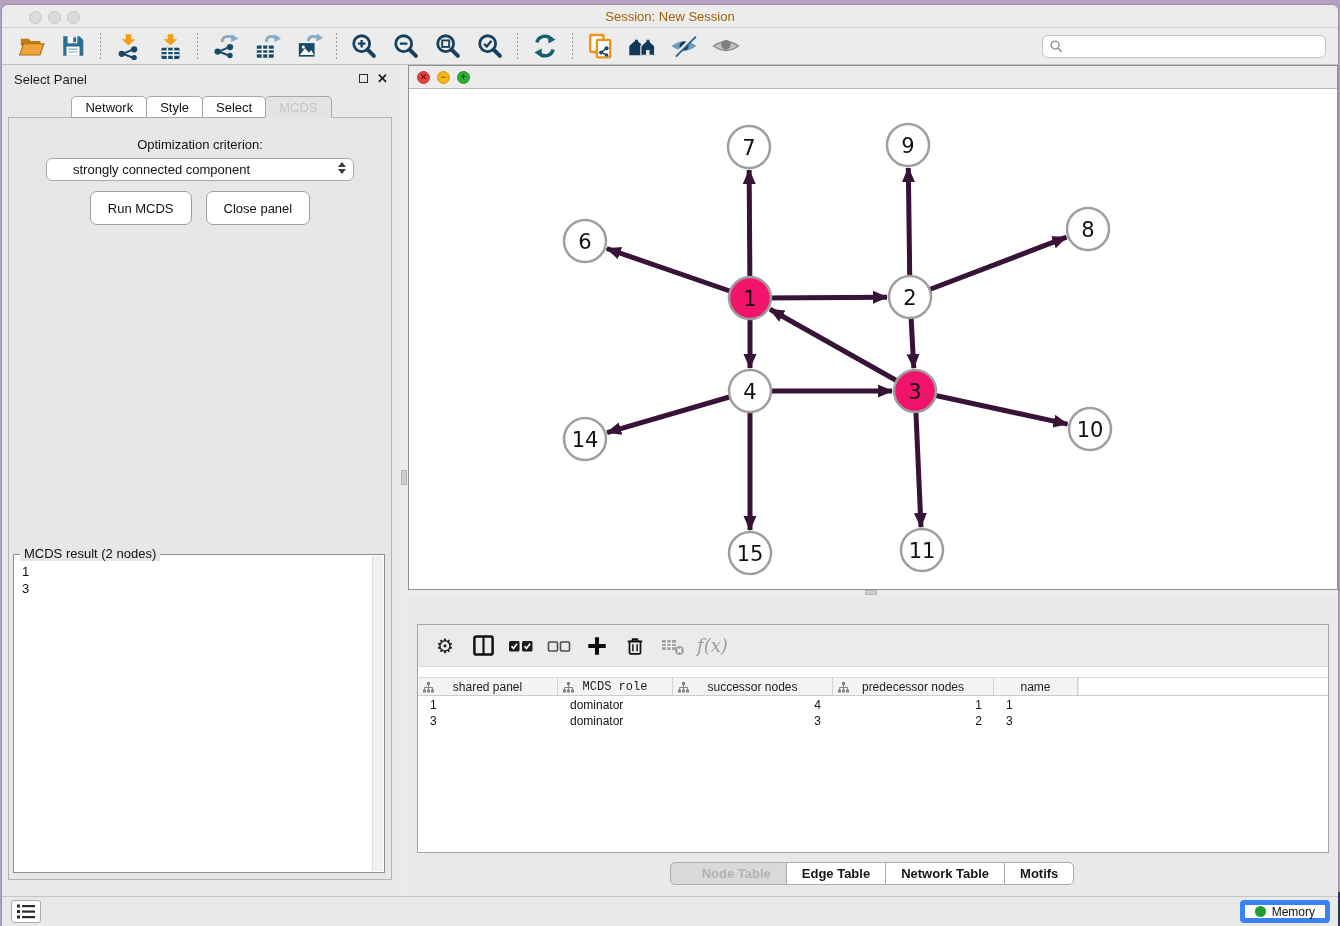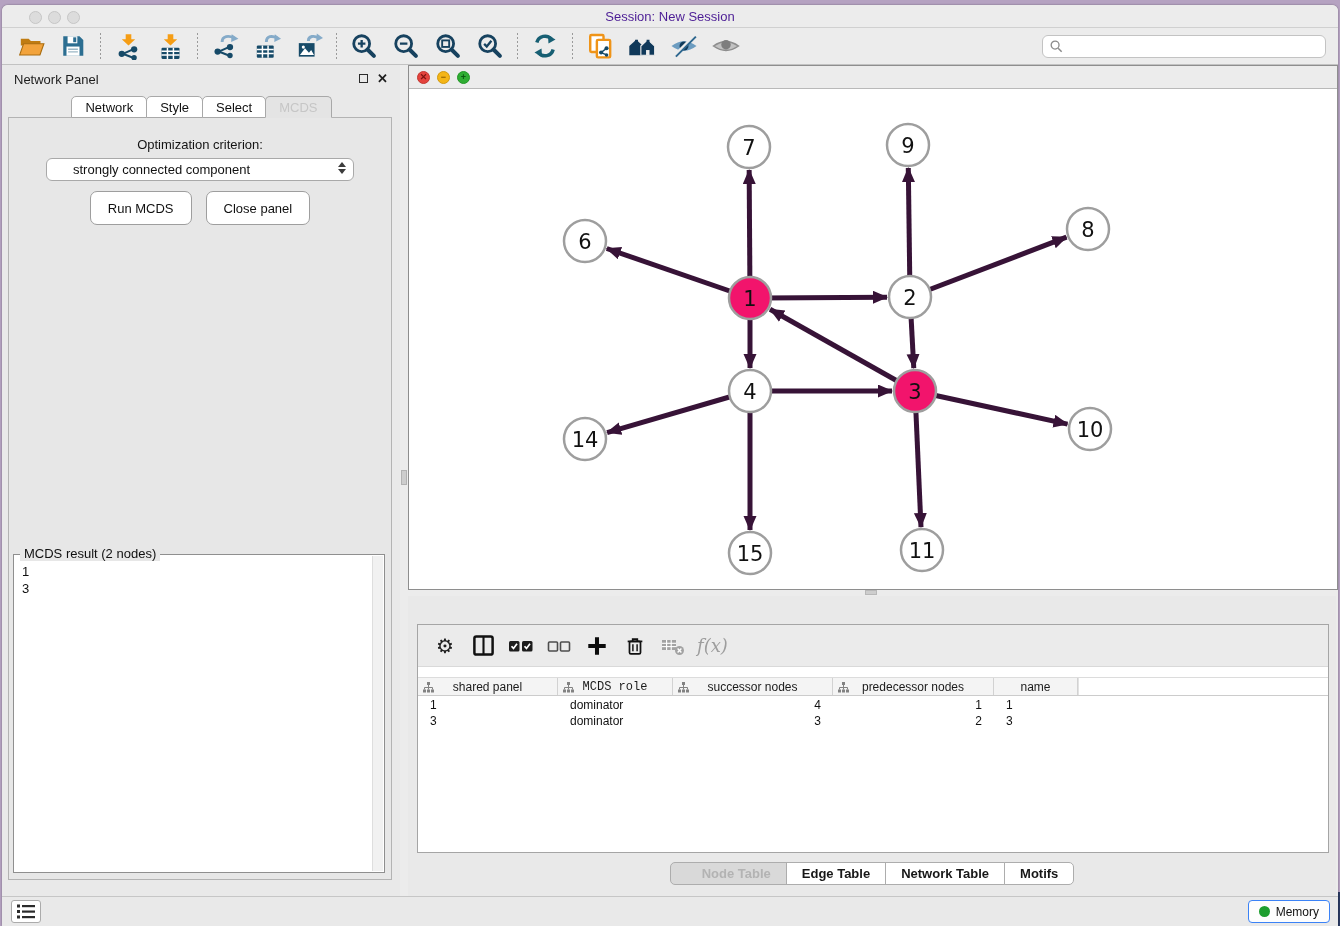--- a/index.html
+++ b/index.html
@@ -8,21 +8,21 @@
   .desktop-corner { position:absolute; right:0; bottom:0; width:14px; height:34px; background:#2b3b63; }
 
   .app { position:absolute; top:5px; left:2px; right:2px; bottom:0; background:#ececec;
          border-radius:6px 6px 0 0; overflow:hidden; box-shadow:0 0 2px rgba(0,0,0,.4); }
 
   
   .titlebar { position:absolute; top:0; left:0; right:0; height:23px; background:#ececec;
               border-bottom:1px solid #d0d0d0; }
   .tl-group { position:absolute; left:27px; top:6px; display:flex; gap:6px; }
   .tl { width:13px; height:13px; border-radius:50%; background:#dcdcdc; border:1px solid #c5c5c5; }
-  .win-title { position:absolute; left:0; right:0; top:4px; text-align:center; font-size:13px; color:#4c1d95; }
+  .win-title { position:absolute; left:0; right:0; top:4px; text-align:center; font-size:13px; color:#a16207; }
 
   
   .toolbar { position:absolute; top:23px; left:0; right:0; height:37px; background:#ececec;
              border-bottom:1px solid #c2c2c2; display:flex; align-items:center; padding-left:8px; }
   .tbtn { width:30px; height:30px; display:flex; align-items:center; justify-content:center; margin:0 6px; }
   .tsep { width:1px; height:26px; margin:0 6px; background-image:linear-gradient(#9a9a9a 40%, transparent 40%);
           background-size:1px 4px; }
   .search-box { position:absolute; right:12px; top:7px; width:284px; height:23px; background:#fff;
                 border:1px solid #c3c3c3; border-radius:6px; display:flex; align-items:center; padding-left:6px; }
   .search-box input { border:none; outline:none; flex:1; font-size:13px; background:transparent; height:100%; }
@@ -102,21 +102,21 @@
             font-size:13px; font-weight:700; color:#171717; display:flex; align-items:center; }
   .tp-tab:first-child { border-radius:5px 0 0 5px; margin-left:0;padding-left:31px; }
   .tp-tab:last-child { border-radius:0 5px 5px 0; }
   .tp-tab.active { background:#d9d9d9; color:#b3b3b3; }
 
   
   .statusbar { position:absolute; left:0; right:0; bottom:0; height:30px; background:#e9e9e9; border-top:1px solid #c6c6c6; }
   .sb-left-btn { position:absolute; left:9px; top:3px; width:30px; height:23px; background:#fff;
                  border:1px solid #ababab; border-radius:3px; display:flex; align-items:center; justify-content:center; }
   .memory-btn { position:absolute; right:8px; top:3px; height:23px; padding:2px 10px; background:#fdfdfd;
-                border:1px solid #3b82f6; border-radius:4px; display:flex; align-items:center; gap:6px; }
+                border:5px solid #3b82f6; border-radius:4px; display:flex; align-items:center; gap:6px; }
   .memory-dot { width:11px; height:11px; border-radius:50%; background:#1d9e2f; }
   .memory-label { font-size:12px; color:#111; }
 </style>
 </head>
 <body>
 
 <div class="desktop-corner"></div>
 
 <div class="app">
 
@@ -291,21 +291,21 @@
       <svg width="15" height="15" viewBox="0 0 16 16">
         <circle cx="6.5" cy="6.5" r="4.2" fill="none" stroke="#8a8a8a" stroke-width="1.4"></circle>
         <line x1="9.8" y1="9.8" x2="13.5" y2="13.5" stroke="#8a8a8a" stroke-width="1.6"></line>
       </svg>
       <input type="text" placeholder="" style="">
     </div>
   </div>
 
   <div class="control-panel">
     <div class="cp-header">
-      <span class="cp-title">Network Panel</span>
+      <span class="cp-title">Select Panel</span>
       <span class="cp-hdr-icons panel-header-ic">
         <span class="ic-float"></span>
         <span class="ic-close">✕</span>
       </span>
     </div>
     <div class="cp-tabs">
       <div class="cp-tab">Network</div>
       <div class="cp-tab">Style</div>
       <div class="cp-tab">Select</div>
       <div class="cp-tab disabled-sel">MCDS</div>

